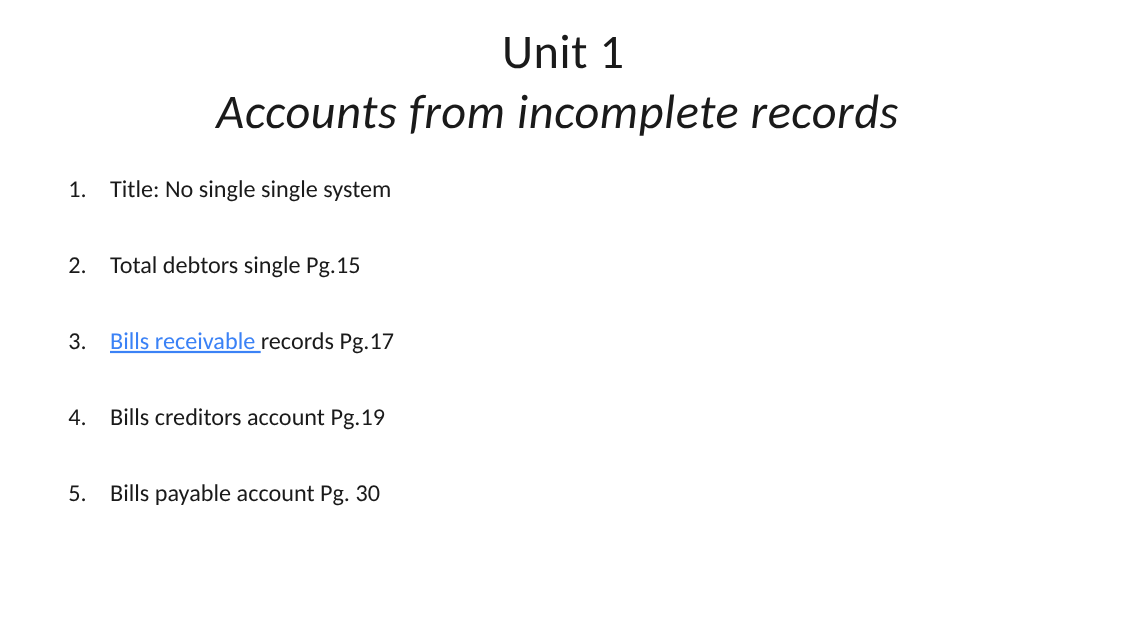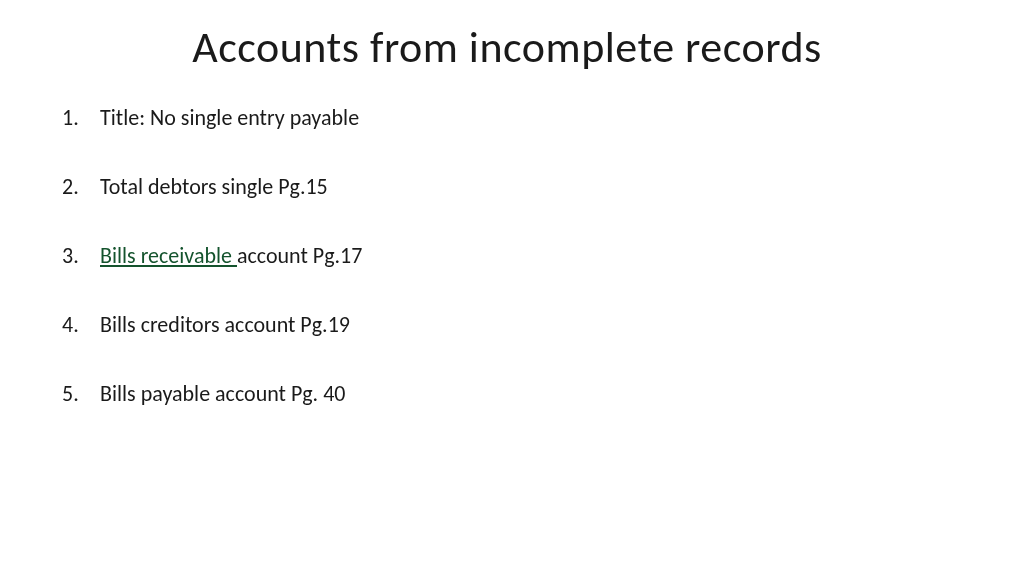--- a/index.html
+++ b/index.html
@@ -23,65 +23,67 @@
     .title-line1 {
       font-size: 44px;
       font-weight: 300;
       letter-spacing: 0.5px;
     }
     .title-line2 {
       font-size: 44px;
       font-weight: 300;
       letter-spacing: 0.5px;
       margin-left: -10px;
+      font-style: italic;
     }
     .list {
       list-style: none;
       padding-left: 10px;
     }
     .list-item {
       font-size: 22px;
       color: #1a1a1a;
       margin-bottom: 42px;
       display: flex;
     }
     .list-marker {
       min-width: 40px;
       text-align: left;
       padding-left: 2px;
     }
     .list-text {
       flex: 1;
     }
     .link {
-      color: #14532d;
+      color: #3b82f6;
       text-decoration: underline;
     }
   </style>
 </head>
 <body>
 
 <div class="title-block">
+  <div class="title-line1">Unit 1</div>
   <div class="title-line2">Accounts from incomplete records</div>
 </div>
 
 <ol class="list">
   <li class="list-item">
     <span class="list-marker">1.</span>
-    <span class="list-text">Title: No single entry payable</span>
+    <span class="list-text">Title: No single single system</span>
   </li>
   <li class="list-item">
     <span class="list-marker">2.</span>
     <span class="list-text">Total debtors single Pg.15</span>
   </li>
   <li class="list-item">
     <span class="list-marker">3.</span>
-    <span class="list-text"><a class="link" href="#">Bills receivable </a><span>account Pg.17</span></span>
+    <span class="list-text"><a class="link" href="#">Bills receivable </a><span>records Pg.17</span></span>
   </li>
   <li class="list-item">
     <span class="list-marker">4.</span>
     <span class="list-text">Bills creditors account Pg.19</span>
   </li>
   <li class="list-item">
     <span class="list-marker">5.</span>
-    <span class="list-text">Bills payable account Pg. 40</span>
+    <span class="list-text">Bills payable account Pg. 30</span>
   </li>
 </ol>
 
 </body></html>

